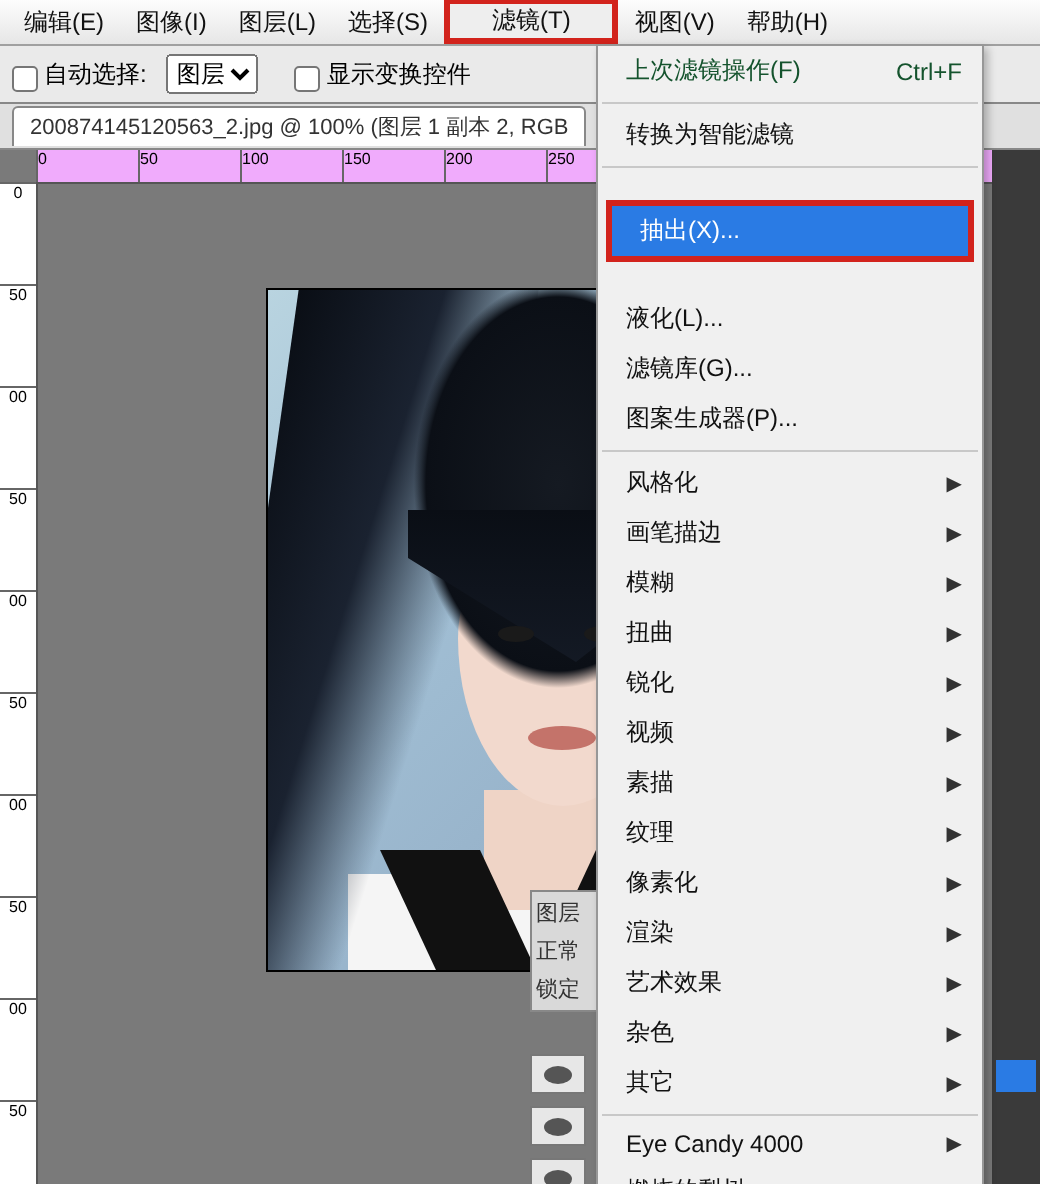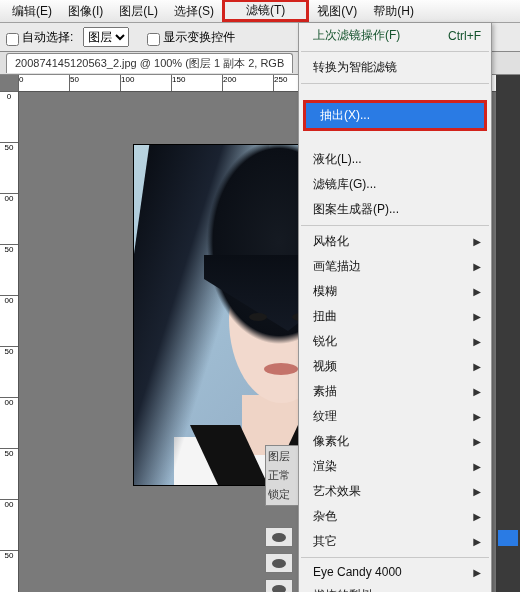--- a/index.html
+++ b/index.html
@@ -6,21 +6,21 @@
 .menubar{display:flex;background:linear-gradient(#fdfdfd,#e6e6e6);border-bottom:1px solid #a0a0a0;height:22px;align-items:flex-end;padding:0 4px}
 .menubar .mitem{padding:2px 8px;color:#111}
 .menubar .mitem.boxed{border:3px solid #d2231c;background:#eee;padding:0 21px}
 .optbar{display:flex;align-items:center;height:28px;border-bottom:1px solid #888;padding:0 6px;background:#eaeaea}
 .optbar input[type=checkbox]{margin:0 3px 0 0}
 .optbar .cb{display:flex;align-items:flex-end;margin-right:10px}
 .optbar select{font-size:12px;height:20px}
 .tabstrip{height:22px;display:flex;align-items:center;padding:0 6px;border-bottom:1px solid #888;background:#e0e0e0}
 .tab{background:#fff;border:1px solid #888;border-bottom:none;padding:2px 8px;font-size:11px;color:#333;border-radius:3px 3px 0 0}
 .workarea{position:relative;height:520px;background:#7a7a7a}
-.ruler-top{position:absolute;left:18px;right:0;top:0;height:16px;background:#ffffff;border-bottom:1px solid #555;font-size:8px;color:#000;overflow:hidden}
+.ruler-top{position:absolute;left:18px;right:0;top:0;height:16px;background:#f0abfc;border-bottom:1px solid #555;font-size:8px;color:#000;overflow:hidden}
 .ruler-left{position:absolute;left:0;top:16px;bottom:0;width:18px;background:#fff;border-right:1px solid #555;font-size:8px;color:#000}
 .ruler-top .tick{display:inline-block;width:50px;border-left:1px solid #666;height:16px;vertical-align:top}
 .ruler-left .tick{height:50px;border-top:1px solid #666;width:18px;text-align:center}
 .canvas{position:absolute;left:134px;top:70px;width:218px;height:340px;background:linear-gradient(135deg,#b9d4e0 0%,#a3c1d6 35%,#8fa9c2 100%);overflow:hidden;box-shadow:0 0 0 1px #000}
 .hair{position:absolute;top:-20px;left:20px;width:250px;height:260px;background:radial-gradient(ellipse 120px 170px at 50% 45%,#151a22 0%,#0b0f16 55%,transparent 60%);border-radius:50% 50% 40% 40%}
 .hair2{position:absolute;top:0;left:-10px;width:120px;height:360px;background:linear-gradient(100deg,#0a0e15 0%,#1a2230 40%,transparent 70%);transform:skewX(-8deg)}
 .face{position:absolute;top:118px;left:95px;width:105px;height:140px;background:#f2d9cd;border-radius:45% 45% 50% 50% / 40% 40% 60% 60%}
 .eyeL,.eyeR{position:absolute;width:18px;height:8px;background:#1a1a1a;border-radius:50%}
 .eyeL{top:168px;left:115px}.eyeR{top:168px;left:158px}
 .lips{position:absolute;top:218px;left:130px;width:34px;height:12px;background:#c4736a;border-radius:50%}

